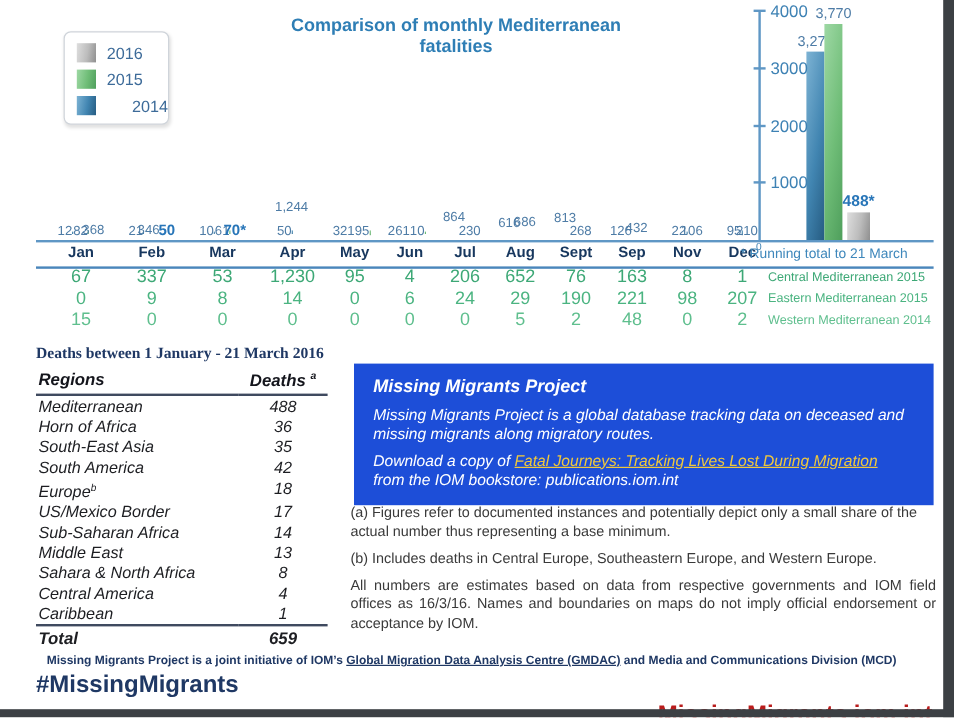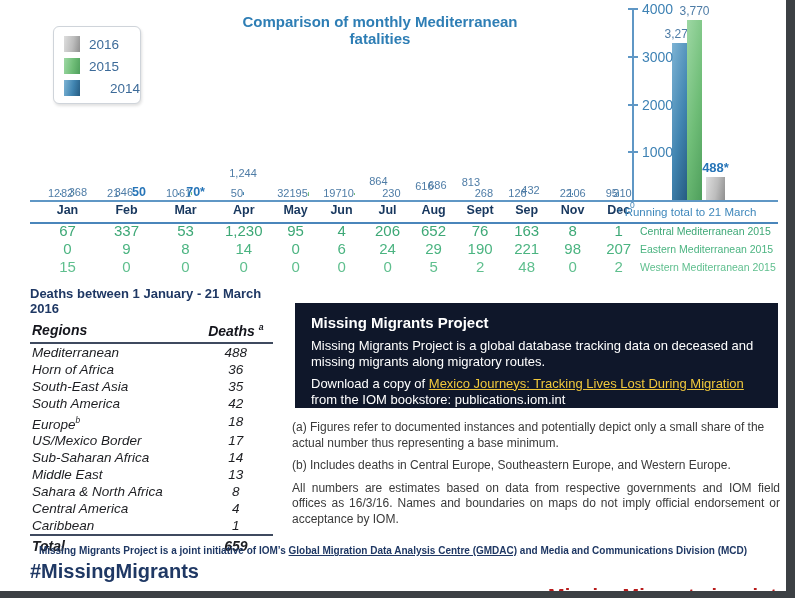--- a/index.html
+++ b/index.html
@@ -53,32 +53,32 @@
   .rbar-item.gap { margin-left:4px; width:19px; }
   .rbar { width:100%; }
   .rbar-label { font-size:12px; color:#4e7ca6; white-space:nowrap; margin-bottom:2px; }
   .rbar-label.em { font-size:13px; font-weight:bold; color:#2775b8; }
   .running-note { position:absolute; left:617px; top:206px; font-size:11.5px; color:#3e87bb; white-space:nowrap; }
   .route-labels { position:absolute; left:640px; top:222px; }
   .route-labels div { height:18px; line-height:18px; font-size:10.5px; white-space:nowrap; }
 
   
   .regions-block { position:absolute; left:30px; top:286px; width:243px; }
-  .regions-title { font-size:13px; font-weight:bold; color:#1f3864; margin-bottom:5px; }
+  .regions-title { font-size:13px; font-weight:bold; color:#1f3864; margin-bottom:5px;font-family:Liberation Serif, serif; }
   table.regions { width:100%; border-collapse:collapse; color:#1d1e22;font-style:italic; }
   table.regions th { font-size:14px; font-weight:bold; text-align:left; padding:1px 2px 3px 2px;
                      border-bottom:2.5px solid #3f4a5f; color:#14151c; }
   table.regions th.num, table.regions td.num { text-align:center; }
   table.regions td { font-size:13.5px; padding:0 2px; height:17px; line-height:17px; }
   table.regions tr.total td { font-weight:bold; border-top:2px solid #3f4a5f; padding-top:2px; font-size:14px; }
   sup { font-size:62%; vertical-align:super; }
 
   
-  .info-box { position:absolute; left:295px; top:303px; width:483px; height:105px;
-              background:#0f172a; color:#fff; padding:11px 16px; }
+  .info-box { position:absolute; left:295px; top:303px; width:483px; height:118px;
+              background:#1d4ed8; color:#fff; padding:11px 16px;font-style:italic; }
   .info-title { font-size:15px; font-weight:bold; margin-bottom:7px; }
   .info-body, .info-download { font-size:13px; line-height:1.22; }
   .info-download { margin-top:6px; }
   .info-link { color:#f0c83c; text-decoration:underline; cursor:pointer; }
 
   
   .footnotes { position:absolute; left:292px; top:420px; width:488px; color:#3a3a3a; font-size:12px; line-height:1.3; }
   .footnotes p { margin-bottom:7px; }
   .footnotes p.just { text-align:justify; }
 
@@ -205,21 +205,21 @@
             </div>
           </div>
           <div class="month">May</div>
           <div class="mval r0">95</div>
           <div class="mval r1">0</div>
           <div class="mval r2">0</div>
         </div>
         <div class="mcol">
           <div class="bars">
             <div class="bar-item">
-              <div class="bar-label">197</div>
+              <div class="bar-label">261</div>
               <div class="bar s2014" style="height: 13.5px;"></div>
             </div>
             <div class="bar-item">
               <div class="bar-label">10</div>
               <div class="bar s2015" style="height: 2px;"></div>
             </div>
           </div>
           <div class="month">Jun</div>
           <div class="mval r0">4</div>
           <div class="mval r1">6</div>
@@ -348,21 +348,21 @@
         <div class="ytick-label" style="top: 49.8px;">3000</div>
         <div class="ytick" style="top: 8px;"></div>
         <div class="ytick-label" style="top: 2px;">4000</div>
       </div>
 
     <div class="running-note">* Running total to 21 March</div>
 
     <div class="route-labels">
       <div class="r0">Central Mediterranean 2015</div>
       <div class="r1">Eastern Mediterranean 2015</div>
-      <div class="r2">Western Mediterranean 2015</div>
+      <div class="r2">Western Mediterranean 2014</div>
     </div>
   </div>
 
   <div class="regions-block">
     <div class="regions-title">Deaths between 1 January  -  21 March 2016</div>
     <table class="regions">
       <thead>
         <tr>
           <th>Regions</th>
           <th class="num"><span>Deaths</span> <sup>a</sup></th>
@@ -418,21 +418,21 @@
             <td class="num">659</td>
           </tr>
         </tbody>
     </table>
   </div>
 
   <div class="info-box">
     <div class="info-title">Missing Migrants Project</div>
     <div class="info-body">Missing Migrants Project is a global database tracking data on deceased and missing migrants along migratory routes.</div>
     <div class="info-download">
-      <span>Download a copy of </span><span class="info-link">Mexico Journeys: Tracking Lives Lost During Migration</span><br>
+      <span>Download a copy of </span><span class="info-link">Fatal Journeys: Tracking Lives Lost During Migration</span><br>
       <span>from the IOM bookstore: publications.iom.int</span>
     </div>
   </div>
 
   <div class="footnotes">
     <p>(a) Figures refer to documented instances and potentially depict only a small share of the actual number thus representing a base minimum.</p>
     <p>(b) Includes deaths in Central Europe, Southeastern Europe, and Western Europe.</p>
     <p class="just">All numbers are estimates based on data from respective governments and IOM field offices as 16/3/16. Names and boundaries on maps do not imply official endorsement or acceptance by IOM.</p>
   </div>
 

